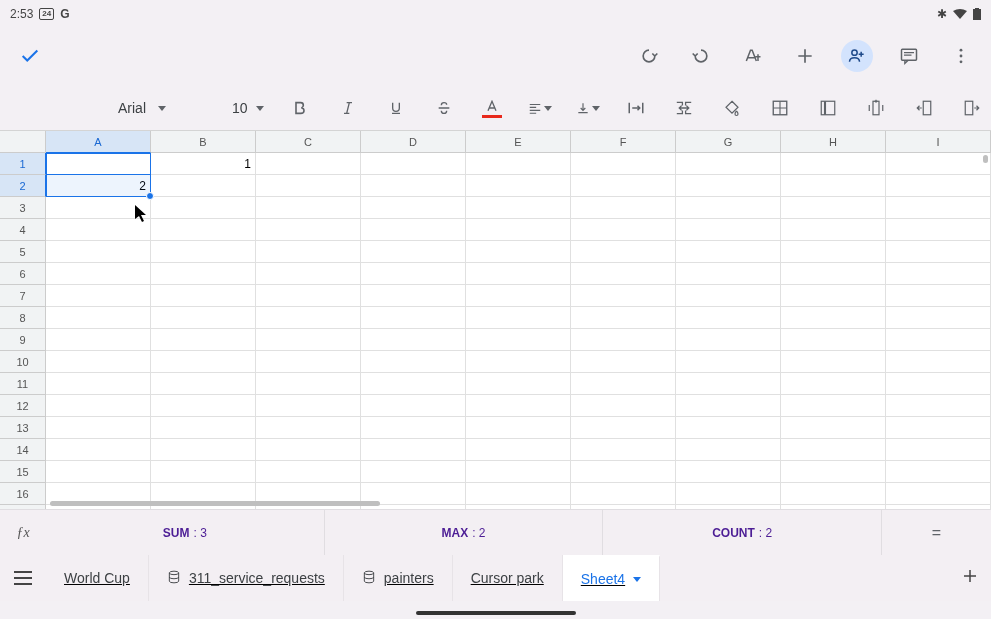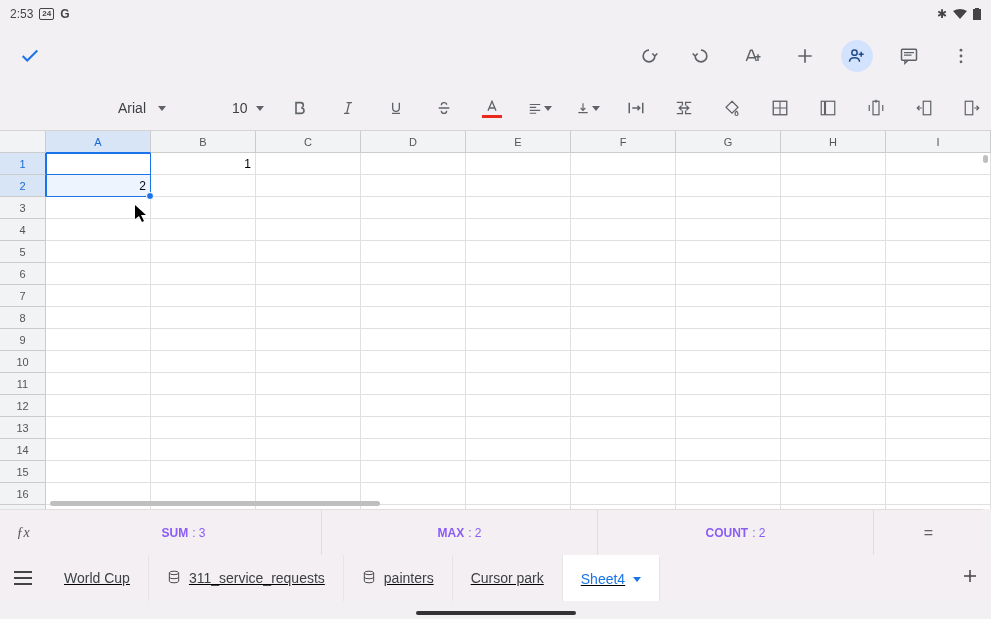--- a/index.html
+++ b/index.html
@@ -36,23 +36,23 @@
   .cell-row { display:flex; height:22px; }
   .cell { border-right:1px solid #e0e0e0; border-bottom:1px solid #e0e0e0; font-size:12px; color:#000; padding:0 4px; text-align:right; line-height:22px; overflow:hidden; }
   .selection-box { position:absolute; border:1.5px solid #1a73e8; background:rgba(26,115,232,0.08); pointer-events:none; }
   .selection-box .active-cell { position:absolute; top:-1px; left:-1px; right:-1px; height:22px; background:#fff; border:1.5px solid #1a73e8; }
   .fill-handle { position:absolute; bottom:-4px; right:-4px; width:8px; height:8px; background:#1a73e8; border-radius:50%; border:1px solid #fff; }
   
   .hscroll-indicator { position:absolute; bottom:3px; left:50px; width:330px; height:5px; background:#bfbfbf; border-radius:3px;}
   .vscroll-indicator { position:absolute; top:24px; right:3px; width:5px; height:8px; background:#bfbfbf; border-radius:3px; }
   .cursor-arrow { position:absolute; color:#000; pointer-events:none; }
   
-  .stats-bar { position:absolute; left:0; right:8px; bottom:64px; height:46px; display:flex; align-items:center; background:#f3eff3; border-top:1px solid #e0dde1; }
+  .stats-bar { position:absolute; left:0; right:0; bottom:64px; height:46px; display:flex; align-items:center; background:#f3eff3; border-top:1px solid #e0dde1; }
   .fx-box { width:46px; text-align:center; font-style:italic; font-family:serif; font-size:14px; color:#555; }
-  .stat-item { flex:1; text-align:center; font-size:12px; color:#8b5cf6; border-left:1px solid #e0dde1; height:100%; display:flex; align-items:center; justify-content:center; gap:4px;}
+  .stat-item { flex:1; text-align:center; font-size:12px; color:#4c1d95; border-left:1px solid #e0dde1; height:100%; display:flex; align-items:center; justify-content:center; gap:4px;}
   .stat-item:nth-child(2){border-left:none;}
   .stat-label { font-weight:600; }
   .equals-cell { width:110px; text-align:center; font-size:16px; color:#5f6368; border-left:1px solid #e0dde1; height:100%; line-height:46px;}
   
   .sheet-tabs-bar { position:absolute; left:0; right:0; bottom:18px; height:46px; display:flex; align-items:center; background:#f3eff3; }
   .hamburger { width:46px; display:flex; align-items:center; justify-content:center; color:#444;}
   .sheet-tab { padding:0 18px; height:46px; display:flex; align-items:center; gap:8px; font-size:14px; color:#3c4043; border-right:1px solid #e7e3e7; }
   .sheet-tab.active { background:#fff; color:#1a73e8; border-top:2px solid transparent;}
   .sheet-tab .db-icon { color:#3c4043; }
   .add-sheet { position:absolute; right:12px; color:#444; }

